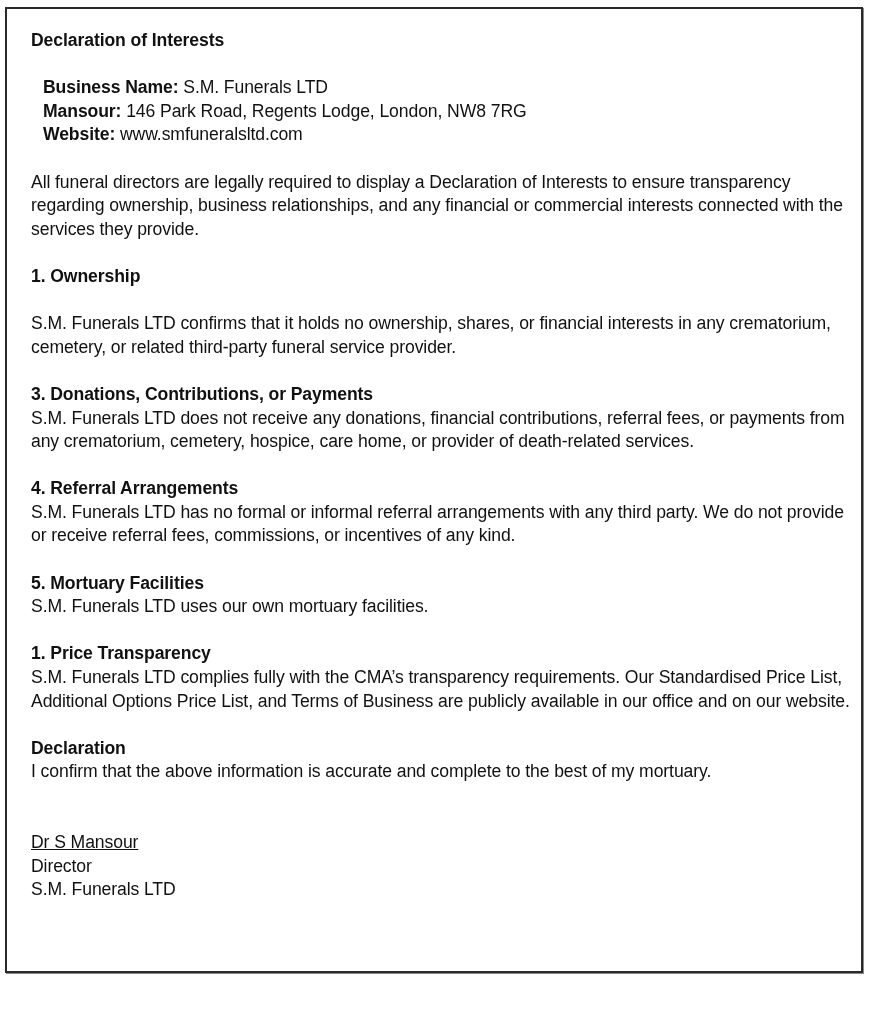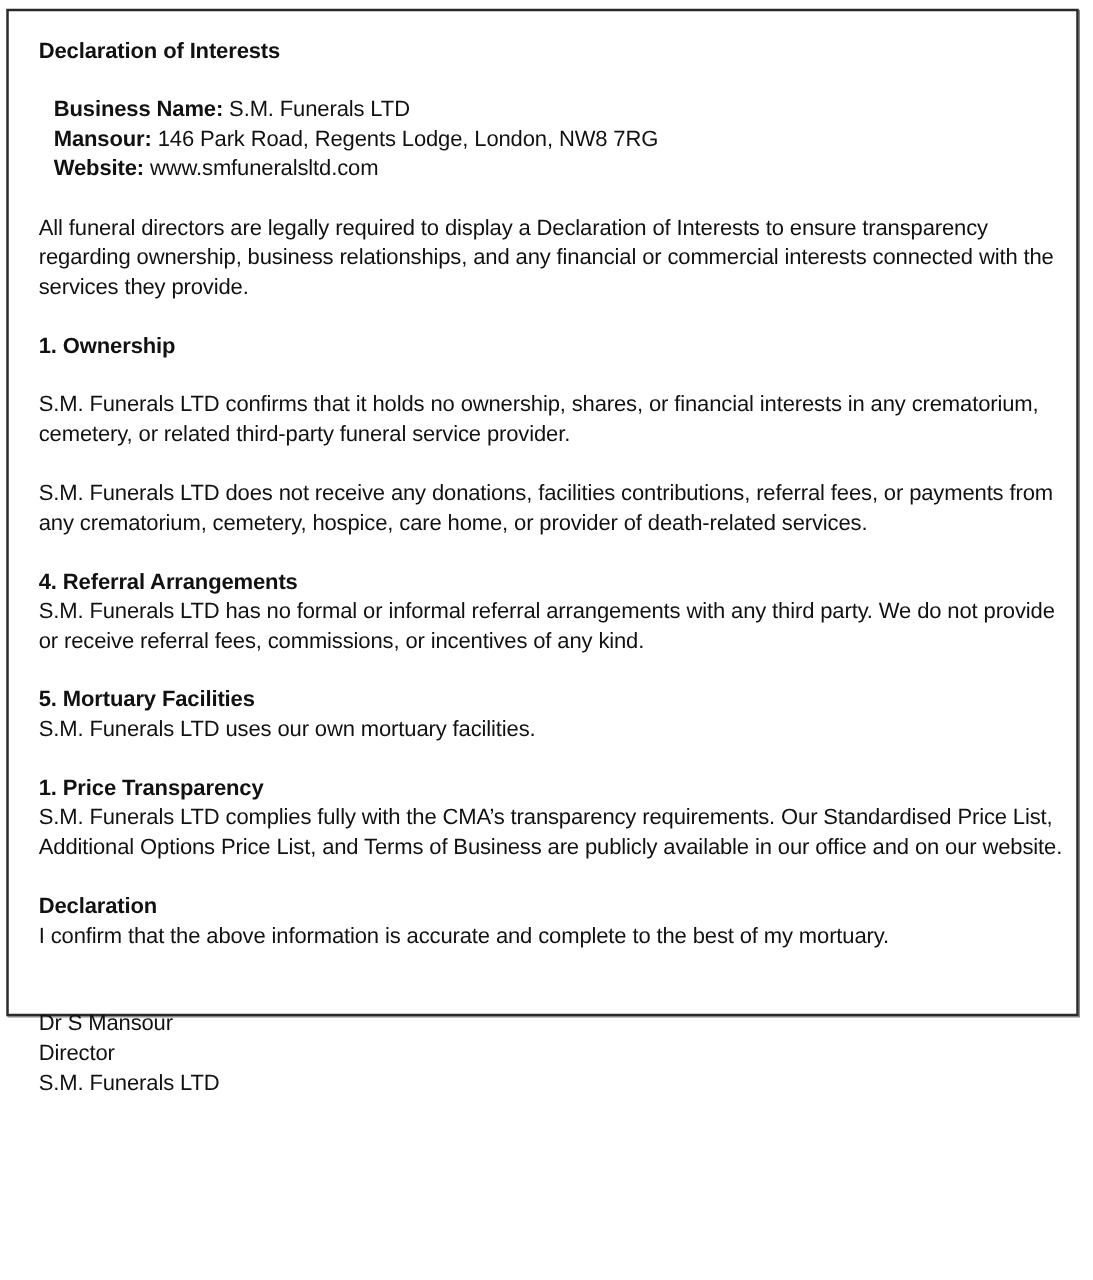--- a/index.html
+++ b/index.html
@@ -1,31 +1,31 @@
 <!DOCTYPE html>
 <html><head>
 <meta charset="utf-8">
 <style>
   html, body { margin: 0; padding: 0; background: #ffffff; }
   body { width: 874px; height: 1024px; position: relative; overflow: hidden; }
   .frame {
-    position: absolute; left: 5px; top: 7px; width: 858px; height: 806px;
+    position: absolute; left: 5px; top: 7px; width: 858px; height: 966px;
     border: 2px solid #2a2a2a; box-sizing: border-box; background: #fff;
     box-shadow: 1px 1px 0 #888;
   }
   .content {
     position: absolute; left: 24px; top: 20px; width: 830px;
     font-family: "Liberation Sans", sans-serif; font-size: 17.6px;
     line-height: 23.6px; color: #111;
     letter-spacing: -0.1px;
   }
   .content p { margin: 0; }
   .gap { height: 23.6px; }
   .bold { font-weight: bold; margin-left: 12px; }
-  .sig-name { }
+  .sig-name { text-decoration: underline; }
   .sig-gap { height: 47px; }
 </style>
 </head>
 <body>
 
 <div class="frame">
   <div class="content">
     <p class="bold">Declaration of Interests</p>
     <div class="gap"></div>
 
@@ -36,21 +36,22 @@
 
     <p>All funeral directors are legally required to display a Declaration of Interests to ensure transparency regarding ownership, business relationships, and any financial or commercial interests connected with the services they provide.</p>
     <div class="gap"></div>
 
     <p class="bold">1. Ownership</p>
     <div class="gap"></div>
 
     <p>S.M. Funerals LTD confirms that it holds no ownership, shares, or financial interests in any crematorium, cemetery, or related third-party funeral service provider.</p>
     <div class="gap"></div>
 
-    <p>S.M. Funerals LTD does not receive any donations, facilities contributions, referral fees, or payments from any crematorium, cemetery, hospice, care home, or provider of death-related services.</p>
+    <p class="bold">3. Donations, Contributions, or Payments</p>
+    <p>S.M. Funerals LTD does not receive any donations, financial contributions, referral fees, or payments from any crematorium, cemetery, hospice, care home, or provider of death-related services.</p>
     <div class="gap"></div>
 
     <p class="bold">4. Referral Arrangements</p>
     <p>S.M. Funerals LTD has no formal or informal referral arrangements with any third party. We do not provide or receive referral fees, commissions, or incentives of any kind.</p>
     <div class="gap"></div>
 
     <p class="bold">5. Mortuary Facilities</p>
     <p>S.M. Funerals LTD uses our own mortuary facilities.</p>
     <div class="gap"></div>
 

